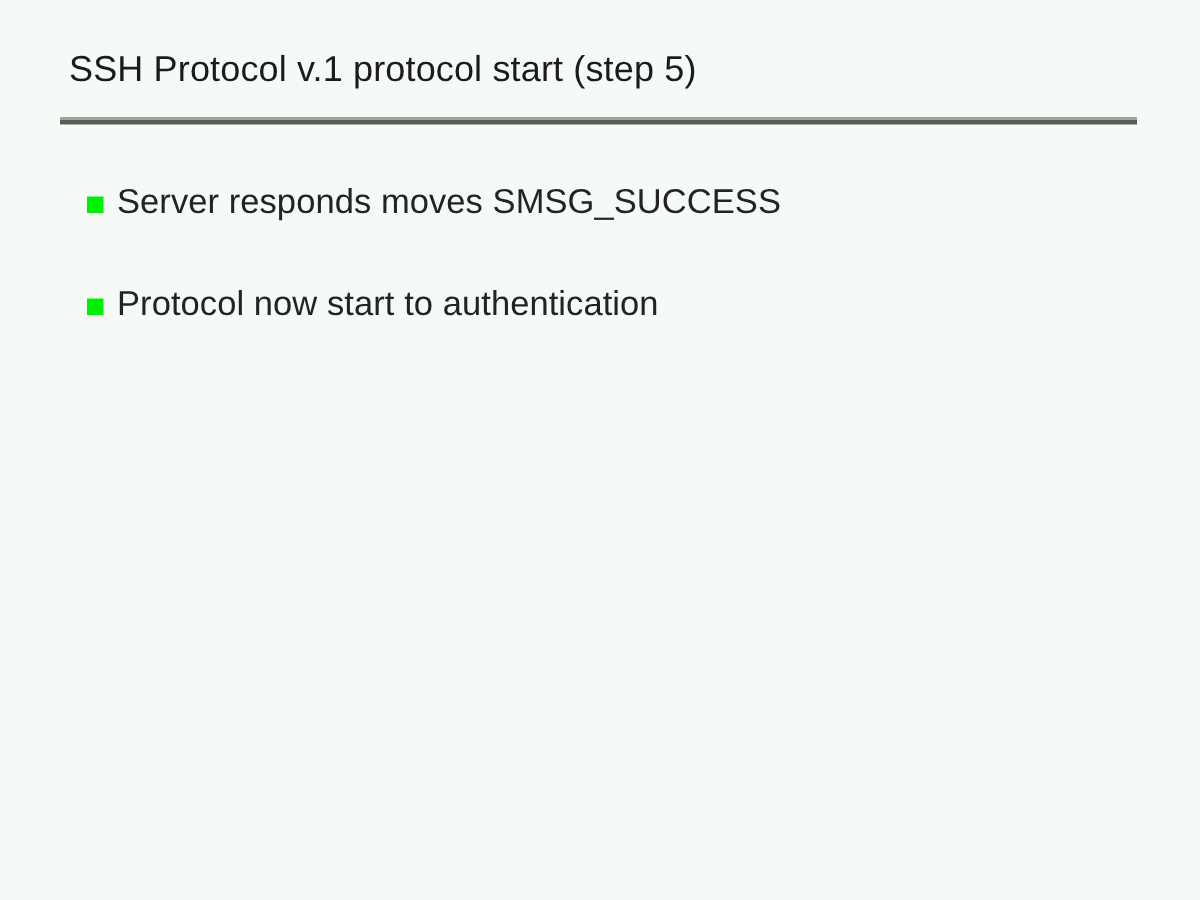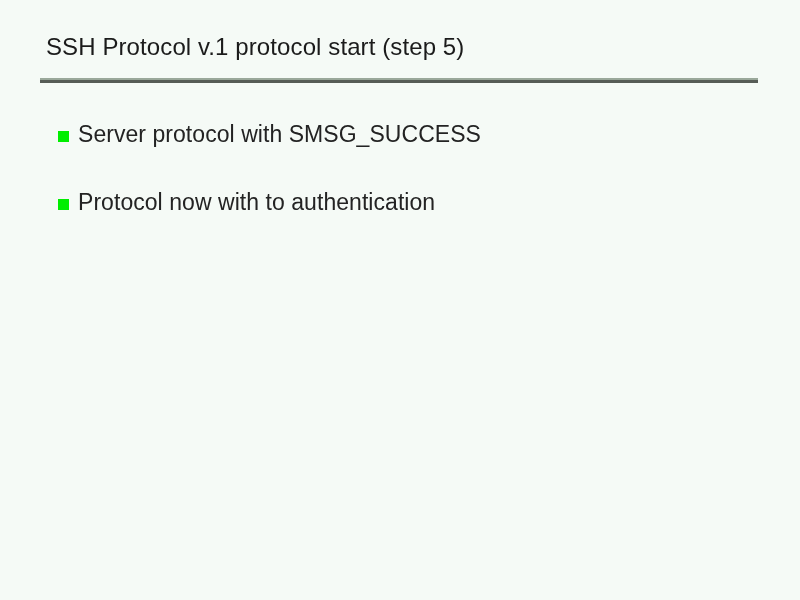--- a/index.html
+++ b/index.html
@@ -112,23 +112,23 @@
 
   <div class="title-rule">
     <div class="rule-light"></div>
     <div class="rule-dark"></div>
   </div>
 
   <div class="body-block">
 
     <div class="bullet-row">
       <span class="bullet-marker"></span>
-      <span class="bullet-text">Server protocol with SMSG_SUCCESS</span>
+      <span class="bullet-text">Server responds moves SMSG_SUCCESS</span>
     </div>
 
     <div class="bullet-row">
       <span class="bullet-marker"></span>
-      <span class="bullet-text">Protocol now with to authentication</span>
+      <span class="bullet-text">Protocol now start to authentication</span>
     </div>
 
   </div>
 
 </div>
 
 </body></html>

